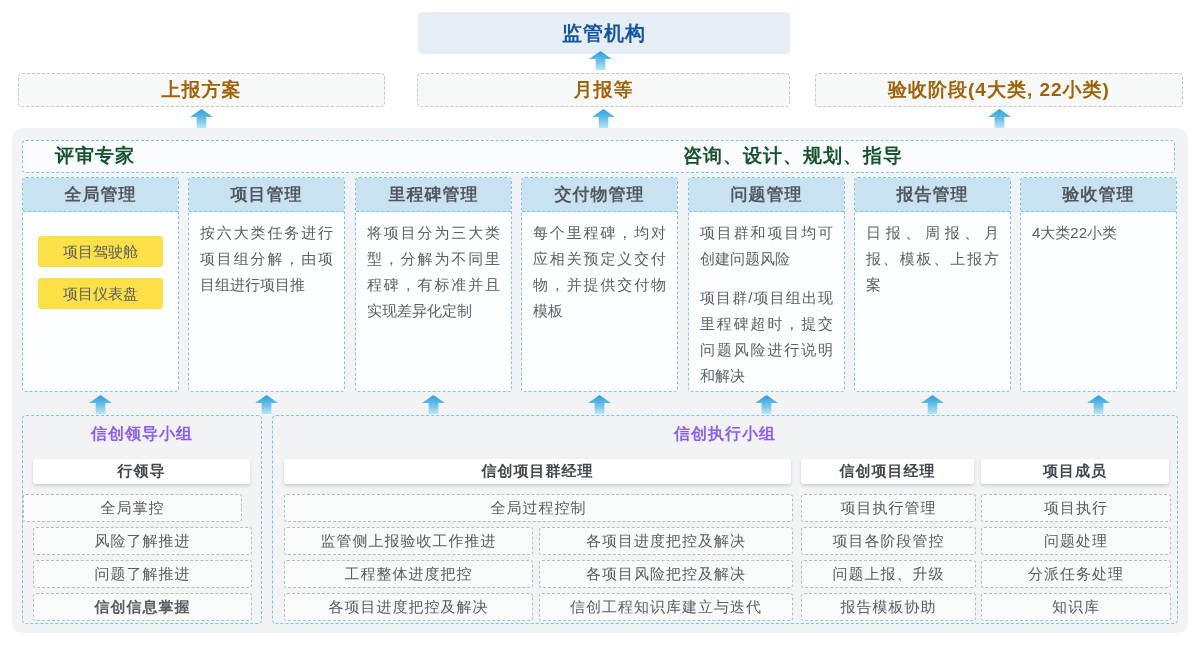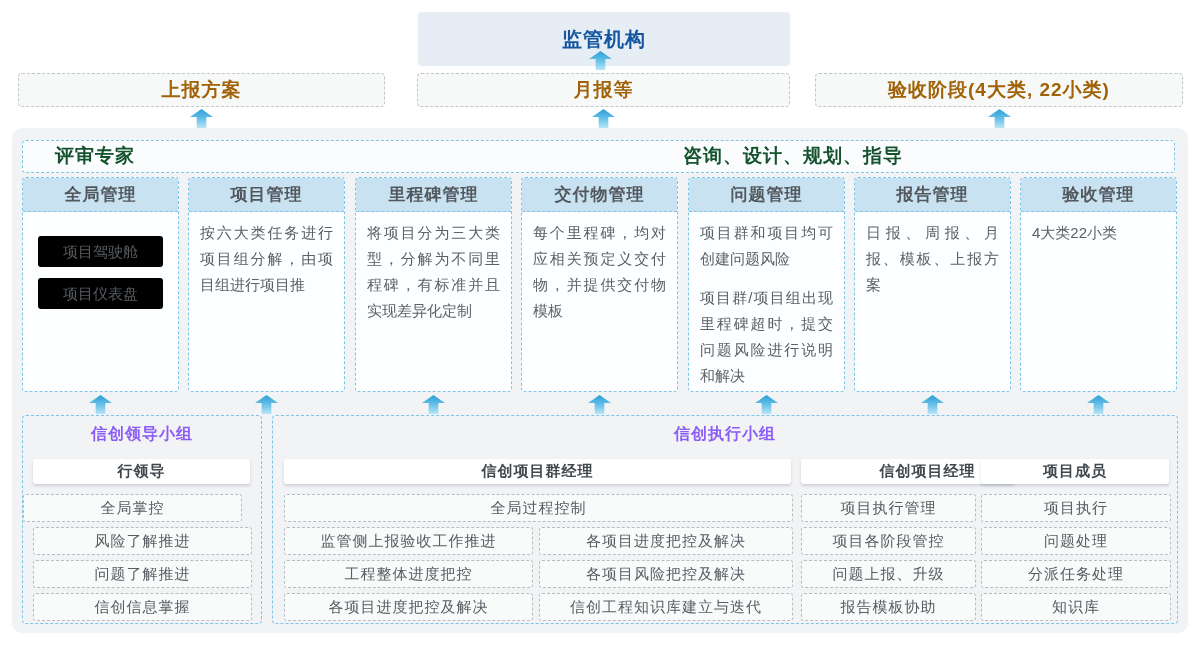--- a/index.html
+++ b/index.html
@@ -5,21 +5,21 @@
   html,body{margin:0;padding:0;}
   body{
     width:1200px;height:650px;position:relative;background:#ffffff;
     font-family:"Liberation Sans","DejaVu Sans",sans-serif;
     -webkit-font-smoothing:antialiased;
   }
   .abs{position:absolute;box-sizing:border-box;}
 
   
   .regulator{
-    left:418px;top:12px;width:372px;height:54px;
+    left:418px;top:12px;width:372px;height:42px;
     background:#e7edf5;border-radius:4px;
     display:flex;align-items:center;justify-content:center;
     font-size:20px;font-weight:bold;color:#1457a0;letter-spacing:1px;
   }
 
   
   .stage{
     top:73px;height:34px;background:#f7f8f8;
     border:1.5px dashed #c3c6c8;border-radius:4px;
     display:flex;align-items:center;justify-content:center;
@@ -57,21 +57,21 @@
   .col-head{
     height:33px;background:#c9e2f1;border-bottom:1.5px dashed #7cc4e8;
     border-radius:3px 3px 0 0;
     display:flex;align-items:center;justify-content:center;
     font-size:17px;font-weight:bold;color:#51575c;letter-spacing:1px;
   }
   .col-body{padding:8px 11px;font-size:15px;color:#5a6167;line-height:26px;text-align:justify;}
   .col-body p{margin:0;}
   .col-body p + p{margin-top:13px;}
   .chip{
-    height:31px;margin:11px 4px 0;background:#000000;border-radius:3px;
+    height:31px;margin:11px 4px 0;background:#fde047;border-radius:3px;
     display:flex;align-items:center;justify-content:center;
     font-size:15px;color:#575c61;
   }
   .chip:first-child{margin-top:16px;}
 
   
   .group{
     top:287px;height:209px;
     border:1.5px dashed #7cc4e8;border-radius:4px;background:transparent;
   }
@@ -172,36 +172,36 @@
   <div class="arrow" style="left:743px;top:267px;"></div>
   <div class="arrow" style="left:909px;top:267px;"></div>
   <div class="arrow" style="left:1075px;top:267px;"></div>
 
   <div class="abs group" style="left:10px;width:240px;">
     <div class="group-title">信创领导小组</div>
     <div class="role" style="left:10px;width:217px;">行领导</div>
     <div class="item" style="left:0;width:217px;top:78px;">全局掌控</div>
     <div class="item" style="left:10px;width:217px;top:111px;">风险了解推进</div>
     <div class="item" style="left:10px;width:217px;top:144px;">问题了解推进</div>
-    <div class="item" style="left:10px;width:217px;top:177px;">信创信息掌握</div>
+    <div class="item" style="left:10px;width:217px;top:177px;font-weight:bold;">信创信息掌握</div>
   </div>
 
   <div class="abs group" style="left:260px;width:906px;">
     <div class="group-title">信创执行小组</div>
 
     <div class="role" style="left:11px;width:507px;">信创项目群经理</div>
     <div class="item" style="left:11px;width:507px;top:78px;">全局过程控制</div>
     <div class="item" style="left:11px;width:247px;top:111px;">监管侧上报验收工作推进</div>
     <div class="item" style="left:11px;width:247px;top:144px;">工程整体进度把控</div>
     <div class="item" style="left:11px;width:247px;top:177px;">各项目进度把控及解决</div>
     <div class="item" style="left:266px;width:252px;top:111px;">各项目进度把控及解决</div>
     <div class="item" style="left:266px;width:252px;top:144px;">各项目风险把控及解决</div>
     <div class="item" style="left:266px;width:252px;top:177px;">信创工程知识库建立与迭代</div>
 
-    <div class="role" style="left:528px;width:173px;padding-left:40px;">信创项目经理</div>
+    <div class="role" style="left:528px;width:173px;">信创项目经理</div>
     <div class="item" style="left:528px;width:173px;top:78px;">项目执行管理</div>
     <div class="item" style="left:528px;width:173px;top:111px;">项目各阶段管控</div>
     <div class="item" style="left:528px;width:173px;top:144px;">问题上报、升级</div>
     <div class="item" style="left:528px;width:173px;top:177px;">报告模板协助</div>
 
     <div class="role" style="left:708px;width:188px;">项目成员</div>
     <div class="item" style="left:708px;width:188px;top:78px;">项目执行</div>
     <div class="item" style="left:708px;width:188px;top:111px;">问题处理</div>
     <div class="item" style="left:708px;width:188px;top:144px;">分派任务处理</div>
     <div class="item" style="left:708px;width:188px;top:177px;">知识库</div>

